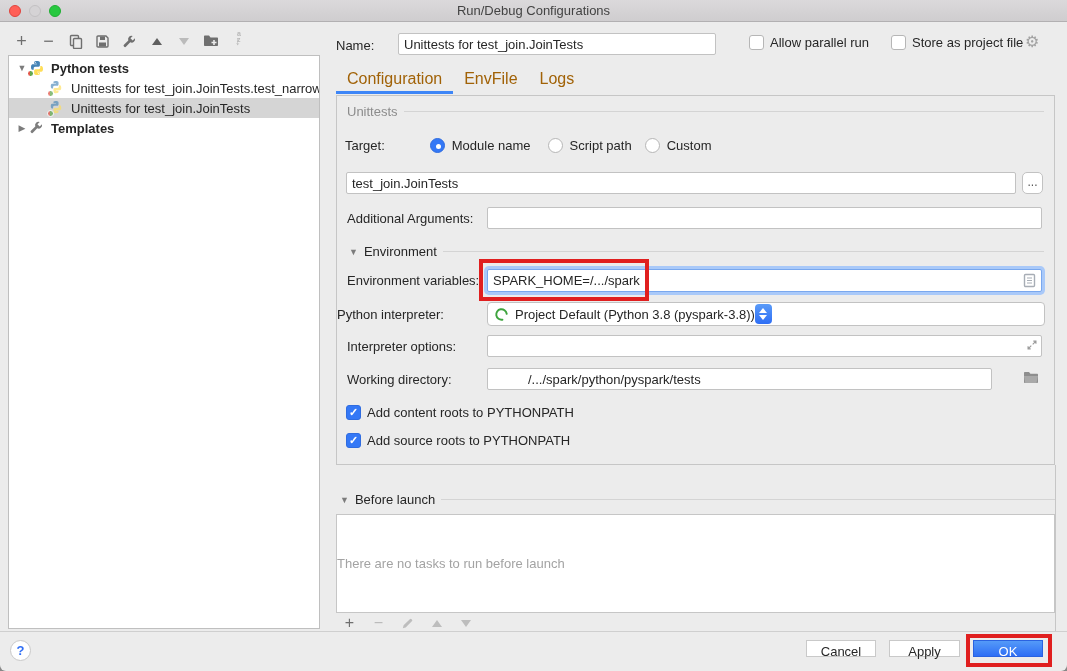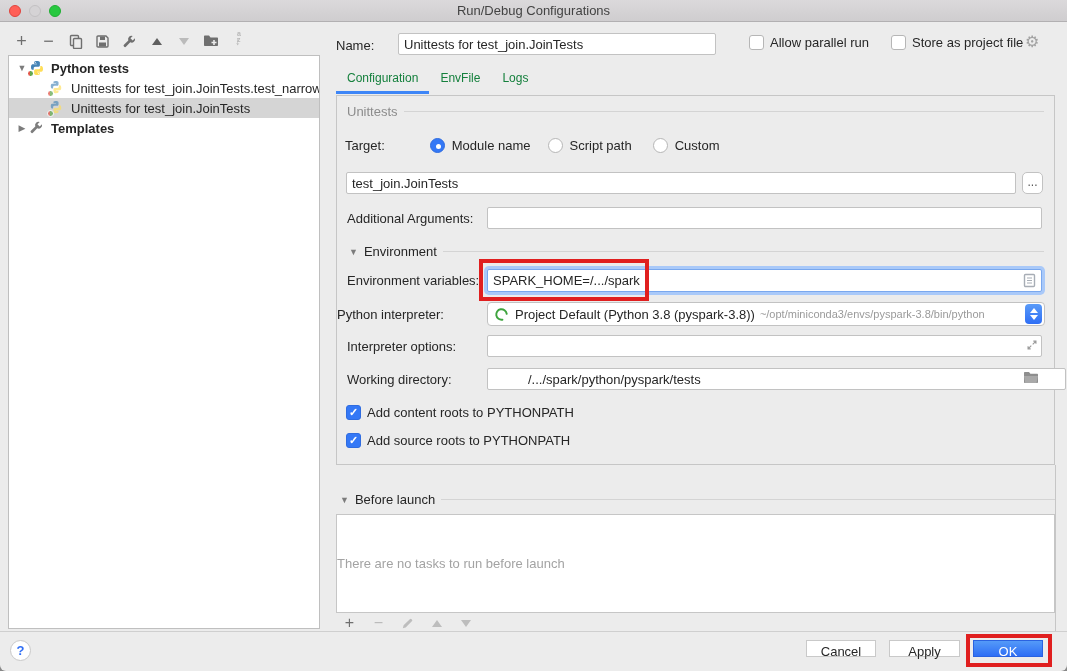--- a/index.html
+++ b/index.html
@@ -47,21 +47,21 @@
   .field { background:#fff; border:1px solid #c2c2c2; border-radius:2px; height:22px;
     padding:2px 5px; font-size:13px; line-height:17px; white-space:nowrap; overflow:hidden; }
   .name-field { position:absolute; left:398px; top:33px; width:318px; }
   .checkbox { width:15px; height:15px; border-radius:3px; background:#fff; border:1px solid #b6b6b6;
     display:inline-flex; align-items:center; justify-content:center; flex:0 0 auto; }
   .checkbox.checked { background:#3478f6; border-color:#2f6ce0; color:#fff; font-size:11px; font-weight:bold; }
   .cb-row { position:absolute; display:flex; align-items:center; gap:6px; }
   .gear { position:absolute; left:1025px; top:33px; font-size:16px; color:#a2a2a2; line-height:18px; }
   
   .tabs { position:absolute; left:336px; top:66px; display:flex; height:28px; }
-  .tab { padding:0 11px; line-height:25px; font-size:12px; color:#15803d; border-bottom:3px solid transparent; }
+  .tab { padding:0 11px; line-height:25px; font-size:16px; color:#a16207; border-bottom:3px solid transparent; }
   .tab.active { border-bottom-color:#3e86f7; }
   
   .pane { position:absolute; left:336px; top:95px; width:719px; height:370px;
     border:1px solid #c6c6c6; background:#ececec; }
   .pane-abs { position:absolute; }
   .sect-head { display:flex; align-items:center; gap:6px; }
   .sect-title-gray { color:#8c8c8c; font-size:13px; }
   .sect-line { flex:1; height:1px; background:#d4d4d4; }
   .sect-arrow { font-size:9px; color:#7c7c7c; }
   .radio { width:15px; height:15px; border-radius:50%; background:#fff; border:1px solid #b6b6b6; flex:0 0 auto; position:relative; }
@@ -215,21 +215,21 @@
     <div class="pane-abs sect-head" style="left:10px; top:8px; right:10px;text-align:center;">
       <span class="sect-title-gray">Unittests</span>
       <span class="sect-line"></span>
     </div>
 
     <div class="pane-abs radio-row" style="left:8px; top:42px;">
       <span style="margin-right:38px;">Target:</span>
       <span class="radio on"></span>
       <span style="margin-right:10px;">Module name</span>
       <span class="radio"></span>
-      <span style="margin-right:14px;">Script path</span>
+      <span style="margin-right:6px;">Script path</span>
       <span class="radio"></span>
       <span>Custom</span>
     </div>
 
     <div class="pane-abs field" style="left:9px; top:76px; width:670px;">test_join.JoinTests</div>
     <div class="browse-btn" style="left:685px; top:76px;">...</div>
 
     <span class="pane-abs" style="left:10px; top:115px;">Additional Arguments:</span>
     <div class="pane-abs field" style="left:150px; top:111px; width:555px;"></div>
 
@@ -251,37 +251,36 @@
     </div>
 
     <span class="pane-abs" style="left:0; top:211px;">Python interpreter:</span>
     <div class="combo" style="left:150px; top:206px; width:558px;">
       <span style="margin-right:6px; flex:0 0 auto; display:flex;">
         <svg width="15" height="15" viewBox="0 0 16 16">
             <circle cx="8" cy="8" r="5.6" fill="none" stroke="#3ea43e" stroke-width="2.1" stroke-dasharray="26 9" stroke-linecap="round" transform="rotate(80 8 8)"></circle>
           </svg>
       </span>
       <span class="combo-text">Project Default (Python 3.8 (pyspark-3.8))</span>
-      <span class="combo-path">~/opt/miniconda3/envs/pyspark-3.8/bin/python</span>
       <span class="stepper">
           <span class="up"></span>
           <span class="dn"></span>
         </span>
     </div>
 
     <span class="pane-abs" style="left:10px; top:243px;">Interpreter options:</span>
     <div class="pane-abs field" style="left:150px; top:239px; width:555px;"></div>
     <span class="pane-abs" style="left:688px; top:242px;">
       <svg width="14" height="14" viewBox="0 0 16 16">
           <path d="M9.5 3.5h3v3M12.5 3.5L8.8 7.2M6.5 12.5h-3v-3M3.5 12.5l3.7-3.7" fill="none" stroke="#9a9a9a" stroke-width="1.3"></path>
         </svg>
     </span>
 
     <span class="pane-abs" style="left:10px; top:276px;">Working directory:</span>
-    <div class="pane-abs field" style="left:150px; top:272px; width:579px;padding-left:40px;">/.../spark/python/pyspark/tests</div>
+    <div class="pane-abs field" style="left:150px; top:272px; width:505px;padding-left:40px;">/.../spark/python/pyspark/tests</div>
     <span class="pane-abs" style="left:686px; top:275px;">
       <svg width="16" height="13" viewBox="0 0 16 13">
           <path d="M1 2c0-.6.4-1 1-1h4l1.4 1.8H14c.6 0 1 .4 1 1V11c0 .6-.4 1-1 1H2c-.6 0-1-.4-1-1V2z" fill="#8e8e8e"></path>
           <path d="M1 5h14l-1.5 7H2.2z" fill="#a9a9a9"></path>
         </svg>
     </span>
 
     <div class="pane-abs cb-row" style="left:9px; top:309px;">
       <span class="checkbox checked">✓</span>
       <span>Add content roots to PYTHONPATH</span>

